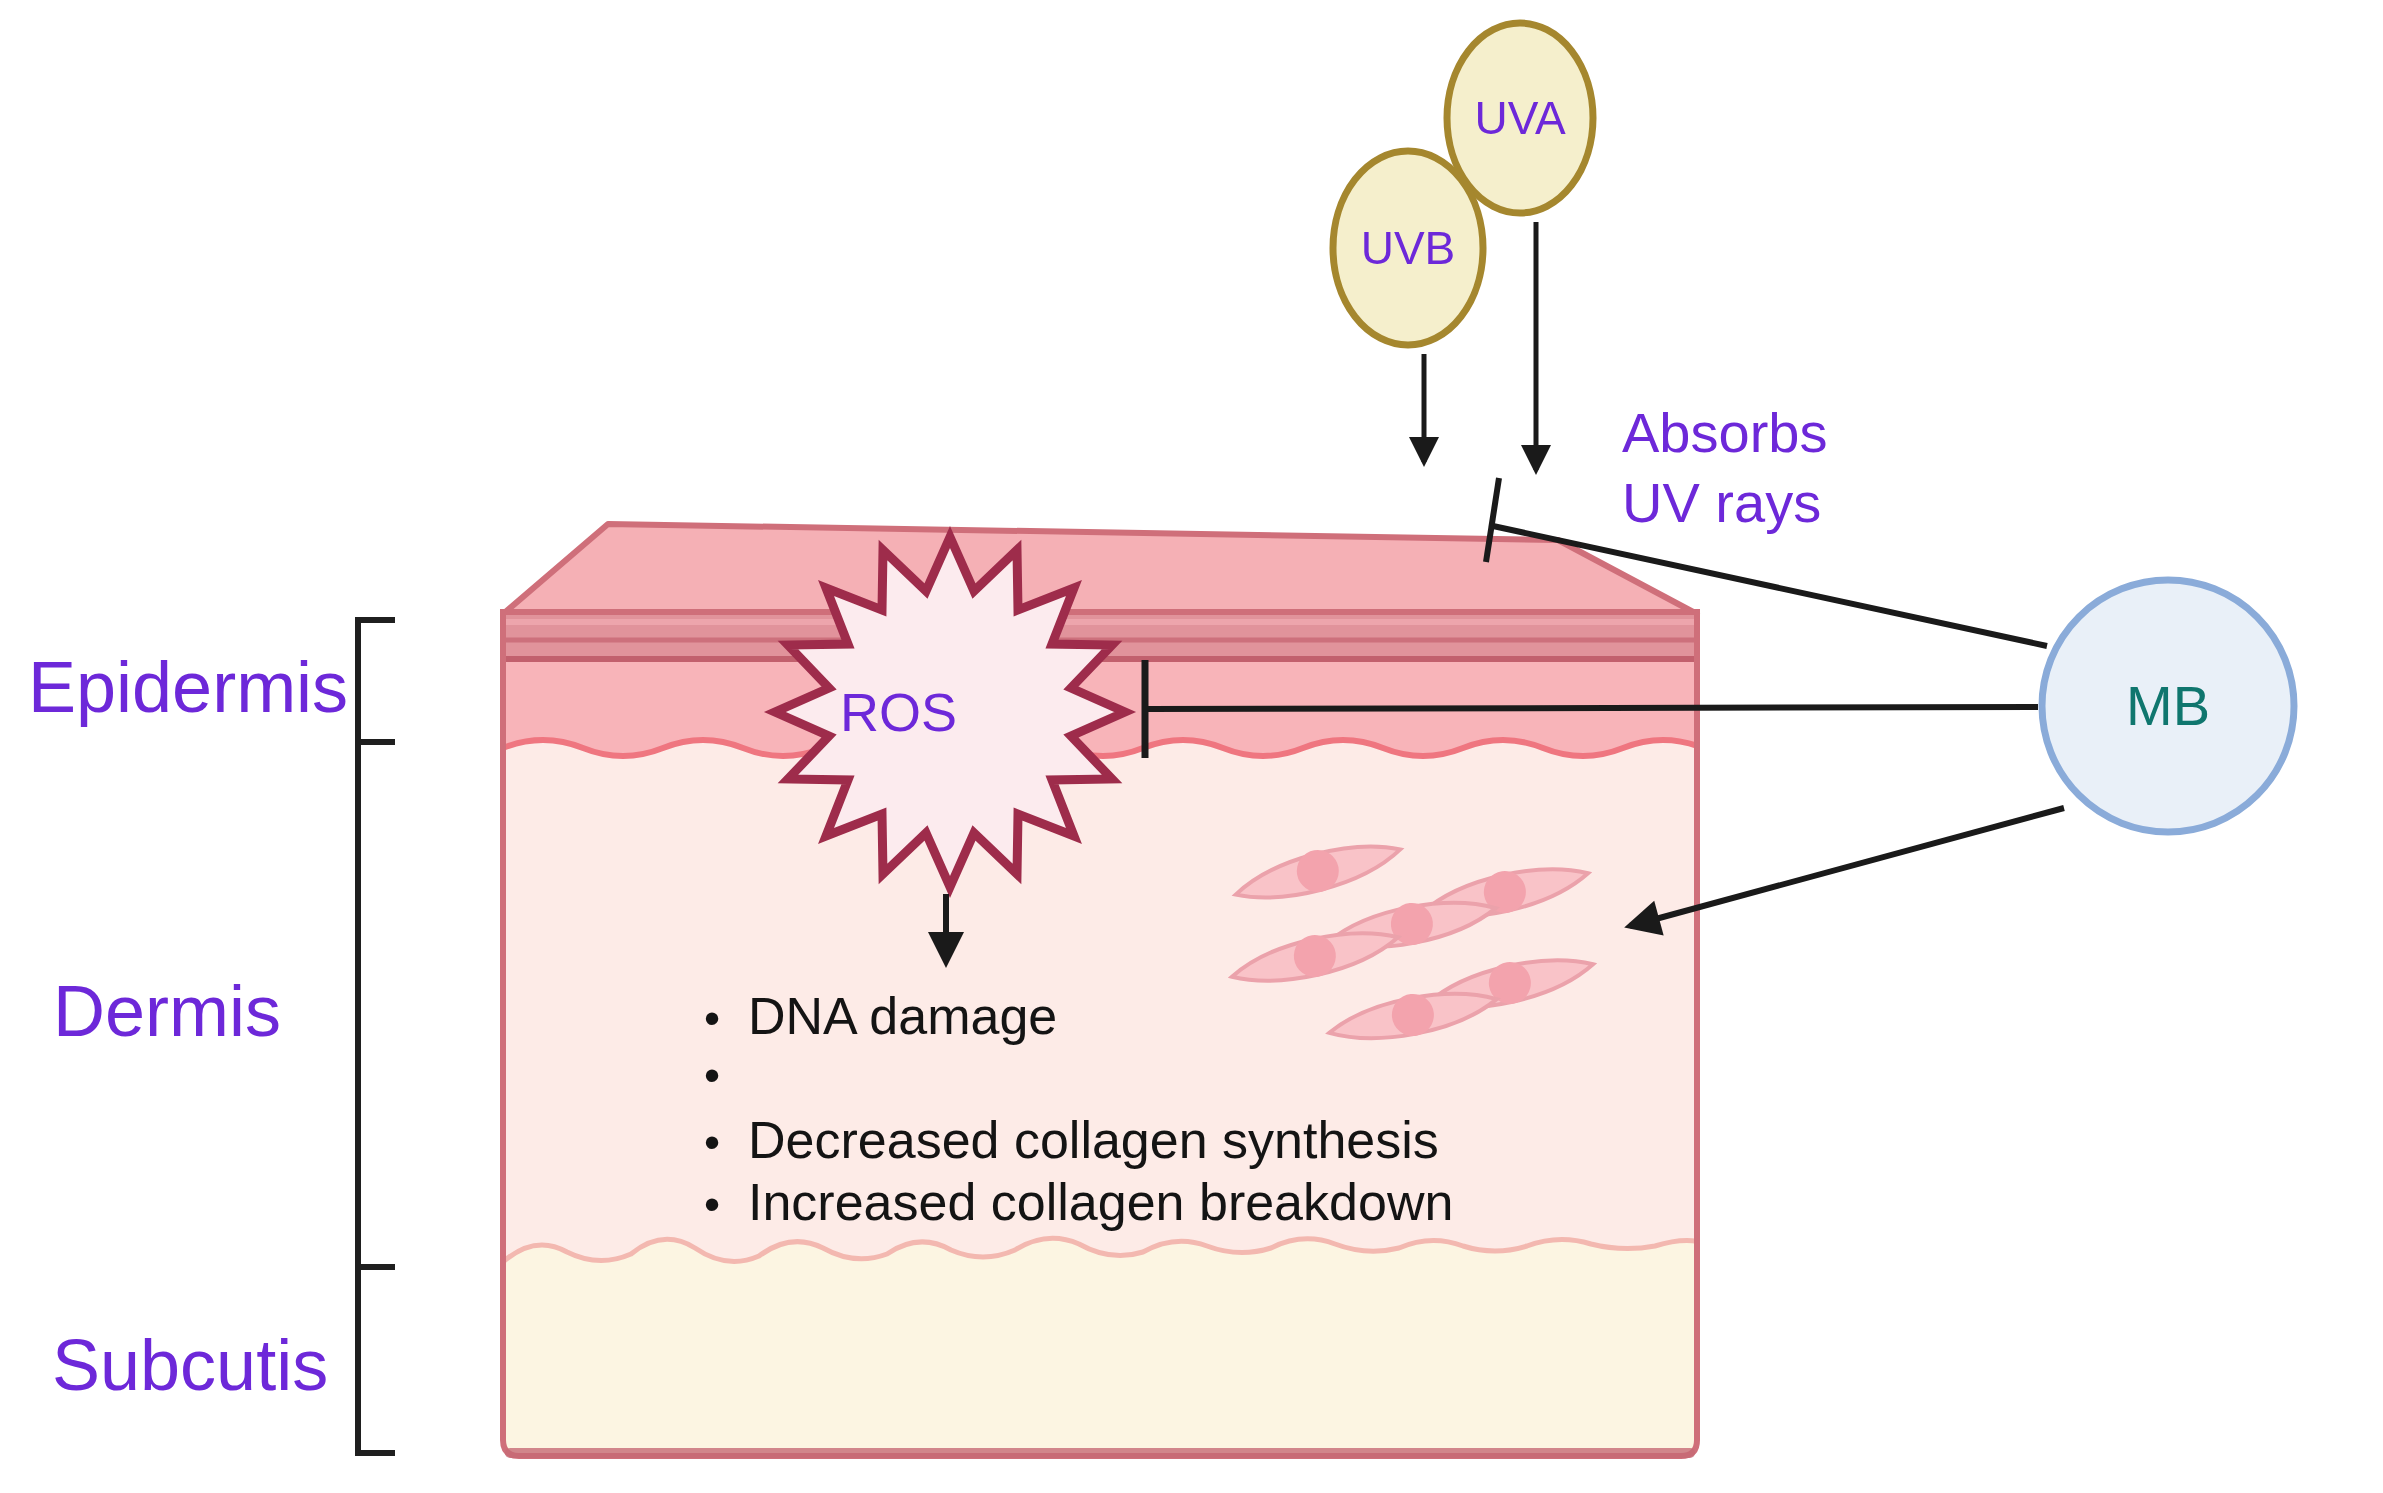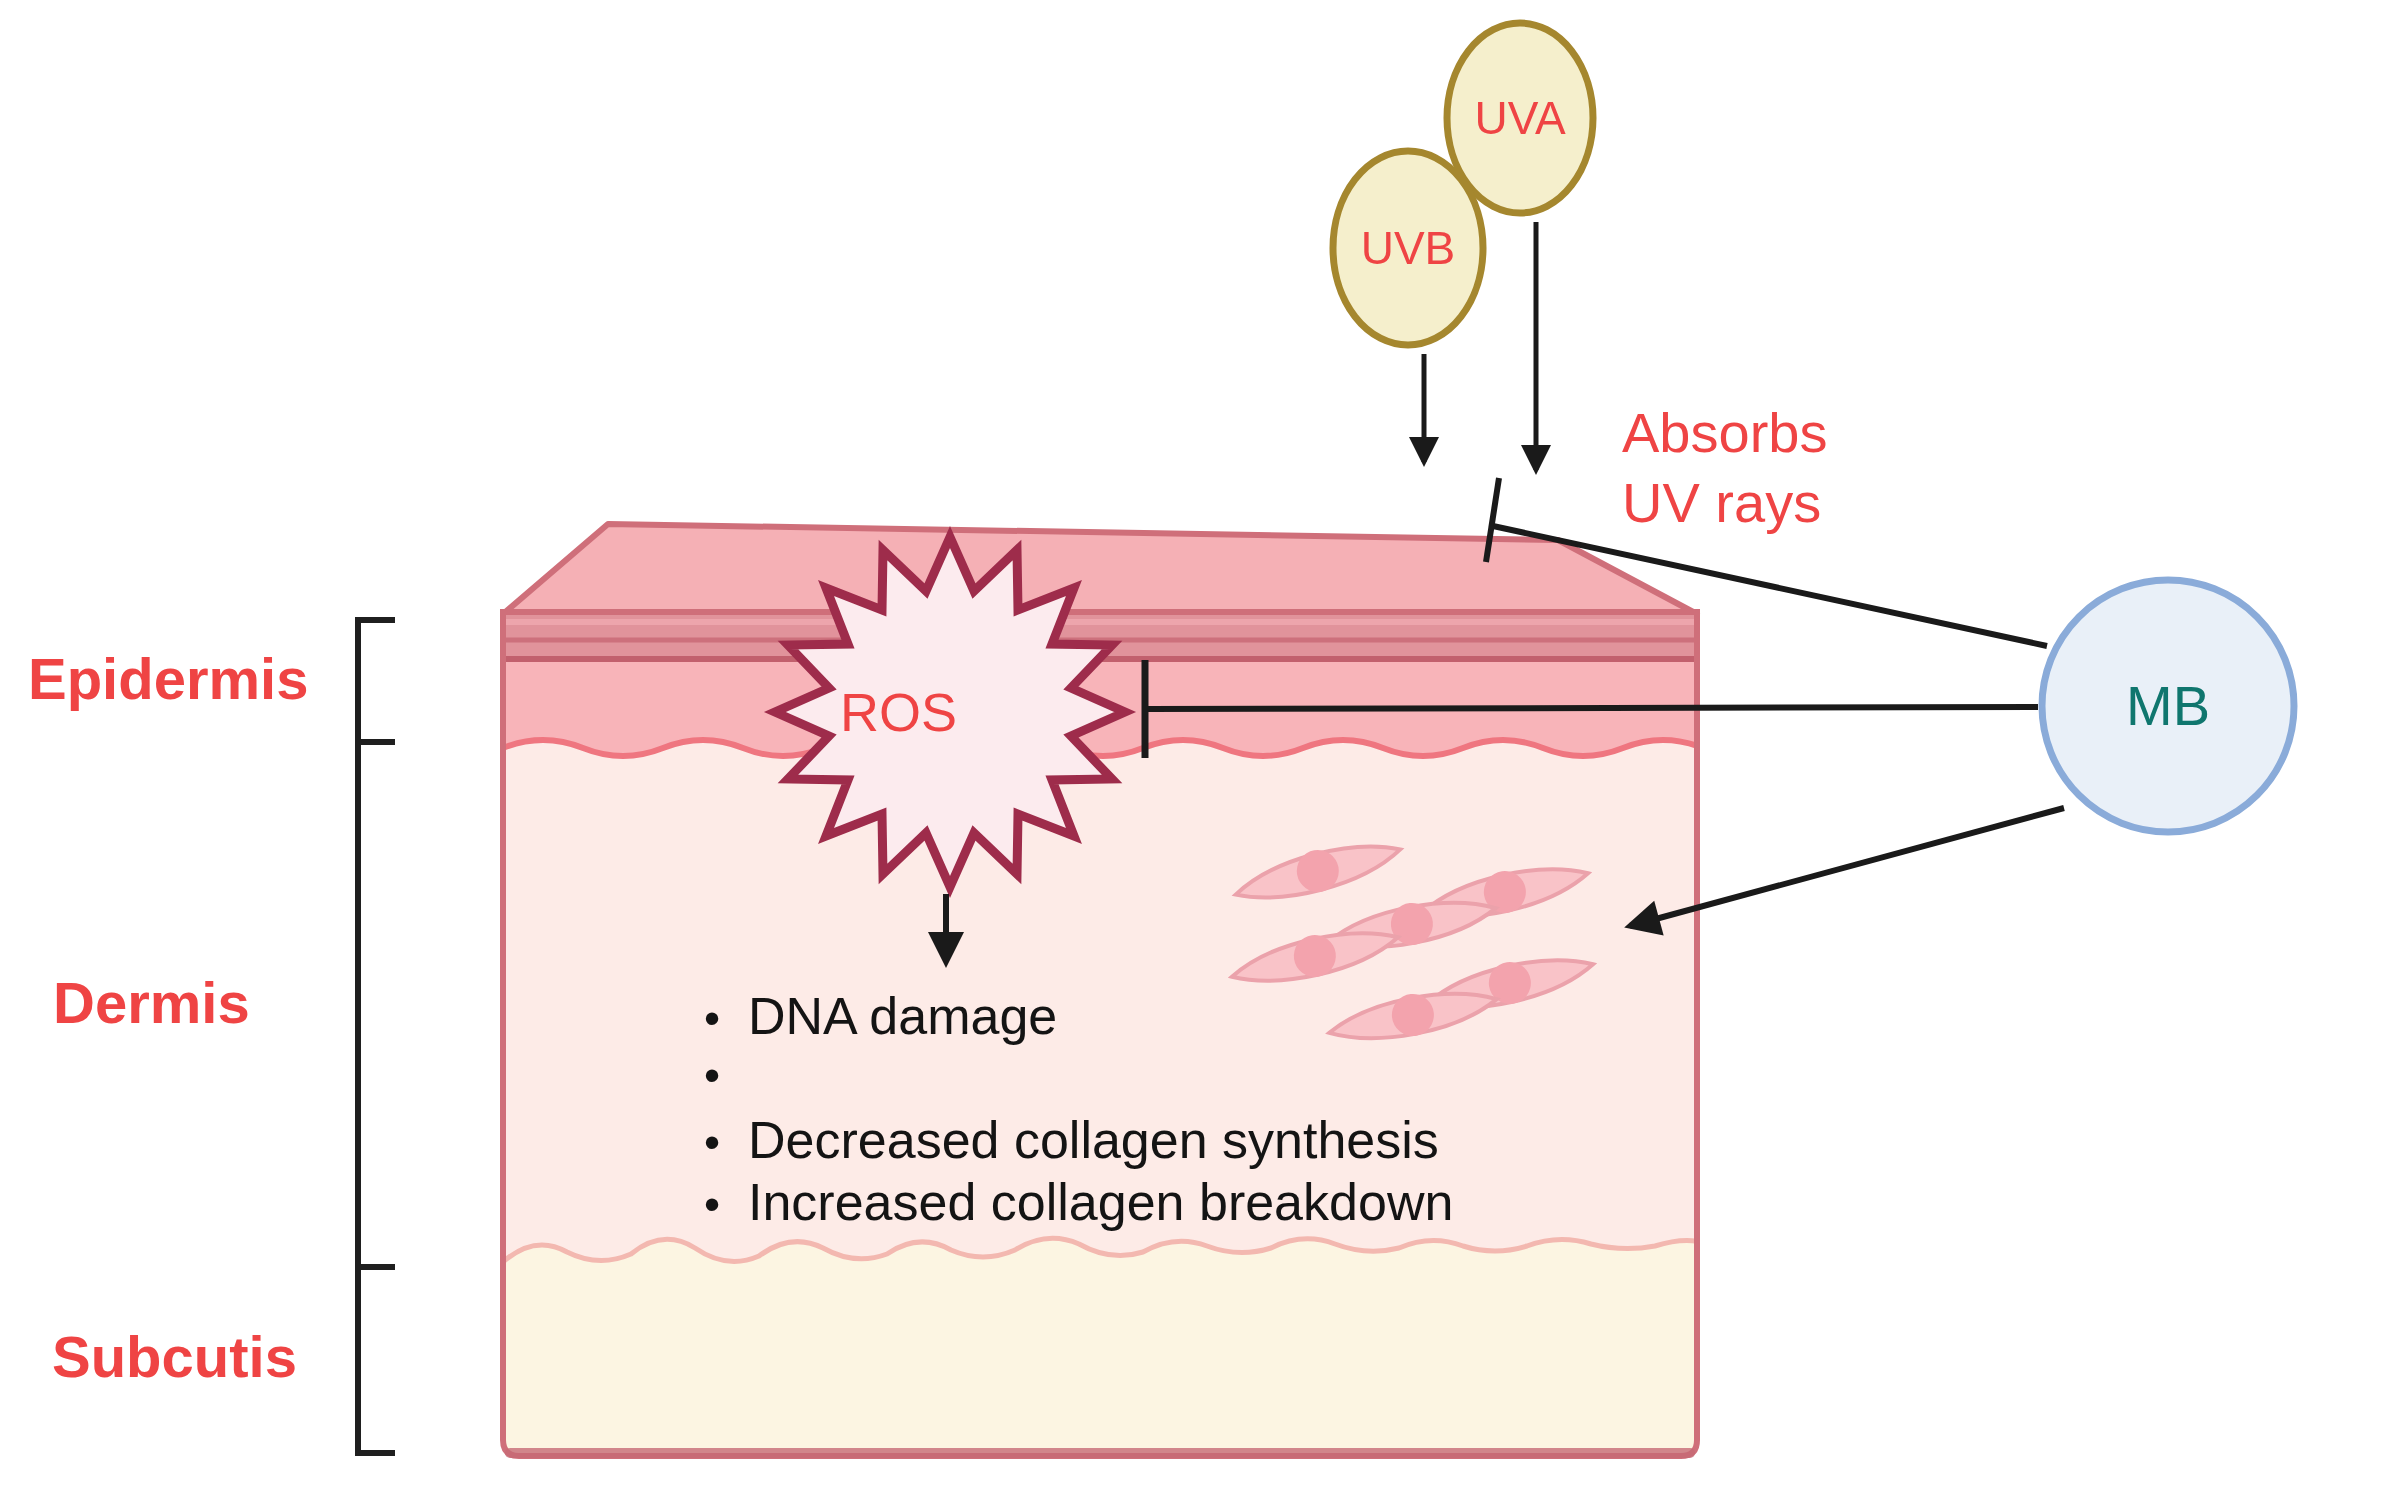--- a/index.html
+++ b/index.html
@@ -2,24 +2,24 @@
 <html><head>
 <meta charset="utf-8">
 <style>
   html,body{margin:0;padding:0;background:#ffffff;}
   .canvas{
     position:relative;width:2383px;height:1493px;background:#ffffff;
     font-family:"Liberation Sans",sans-serif;overflow:hidden;
   }
   .canvas svg.art{position:absolute;left:0;top:0;}
   .lbl{
-    position:absolute;color:#ef4444;white-space:pre-line;
+    position:absolute;color:#6d28d9;white-space:pre-line;
     font-family:"Liberation Sans",sans-serif;line-height:1.22;
   }
-  .side-label{font-size:58px;font-weight:bold;}
+  .side-label{font-size:72px;}
   .uv-label{font-size:46px;width:160px;text-align:center;}
   .ros-label{font-size:54px;width:220px;text-align:left;}
   .mb-label{font-size:56px;width:220px;text-align:center;color:#0f766e;}
   .note-label{font-size:56px;line-height:1.25;}
   .effects{position:absolute;left:704px;top:986px;}
   .effects .row{display:flex;align-items:baseline;height:62px;font-size:52px;color:#141414;}
   .effects .dot{width:44px;font-size:46px;}
 </style>
 </head>
 <body>

